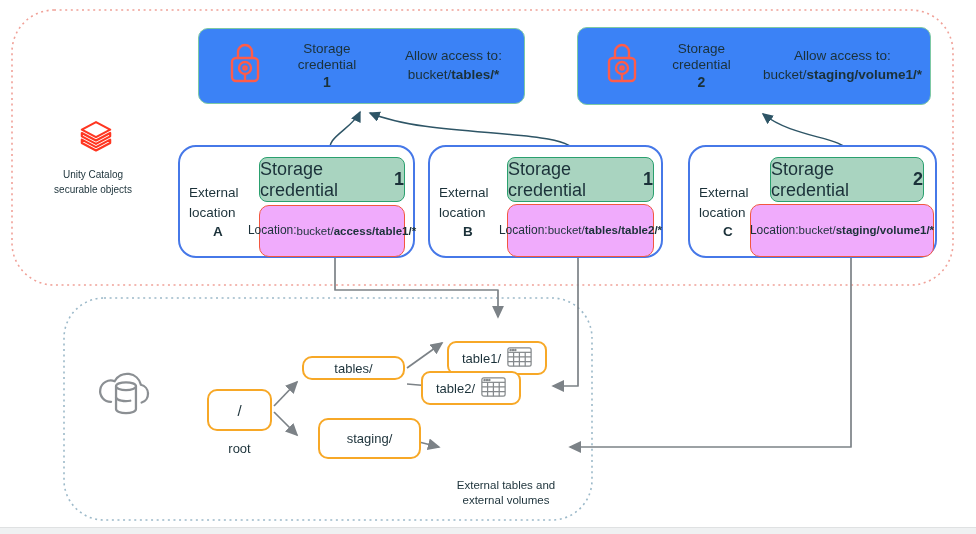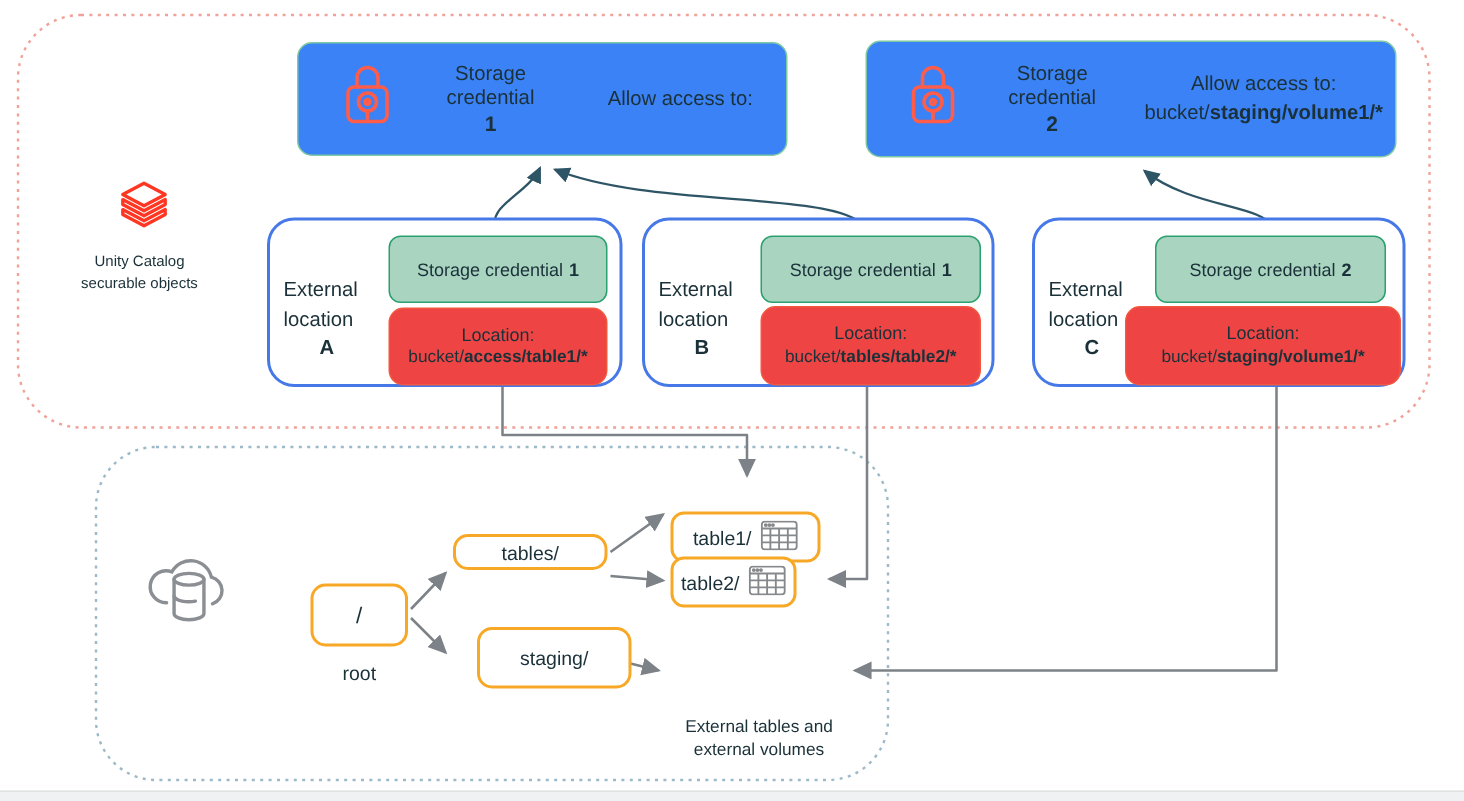--- a/index.html
+++ b/index.html
@@ -20,44 +20,44 @@
   
   .extloc{background:#fff;border:2px solid #4678e8;border-radius:18px;}
   .loc-a{left:178px;top:145px;width:237px;height:113px;}
   .loc-b{left:428px;top:145px;width:235px;height:113px;}
   .loc-c{left:688px;top:145px;width:249px;height:113px;}
   .loc-label{position:absolute;left:9px;top:36px;font-size:13.5px;line-height:1.45;}
   .loc-letter{font-weight:bold;margin-left:24px;}
   .pill{position:absolute;box-sizing:border-box;display:flex;align-items:center;
         justify-content:center;}
   .green-pill{background:#a9d4c0;border:1.5px solid #2aa06e;border-radius:8px;
-              font-size:12px;}
+              font-size:18px;}
   .green-pill b{margin-left:4px;}
-  .orange-pill{background:#ef4444;border:1.5px solid #f2573f;border-radius:10px;
-               flex-direction:column;font-size:12px;line-height:1.3;text-align:center;}
+  .orange-pill{background:#f0abfc;border:1.5px solid #f2573f;border-radius:10px;
+               font-size:12px;line-height:1.3;text-align:center;}
   .orange-pill .path{font-size:11.5px;}
   .ga{left:79px;top:10px;width:146px;height:45px;}
   .oa{left:79px;top:58px;width:146px;height:52px;}
   .gb{left:77px;top:10px;width:147px;height:45px;}
   .ob{left:77px;top:57px;width:147px;height:53px;}
   .gc{left:80px;top:10px;width:154px;height:45px;}
   .oc{left:60px;top:57px;width:184px;height:53px;}
 
   
   .side-label{text-align:center;font-size:10px;line-height:1.45;}
 
   
   .amber{background:#fff;border:2px solid #f7a827;border-radius:10px;
          display:flex;align-items:center;justify-content:center;font-size:13px;}
   .leaf{border-width:2.5px;border-radius:9px;gap:6px;}
   .root-box{left:207px;top:389px;width:65px;height:42px;font-size:15px;}
   .tables-box{left:302px;top:356px;width:103px;height:24px;}
   .staging-box{left:302px;top:418px;width:103px;height:41px;margin-left:16px;}
   .table1-box{left:447px;top:341px;width:100px;height:34px;}
-  .table2-box{left:447px;top:371px;width:84px;height:34px;}
+  .table2-box{left:421px;top:371px;width:100px;height:34px;}
   .volume1-box{left:445px;top:430px;width:118px;height:38px;}
   .small-caption{font-size:11.5px;line-height:1.3;text-align:center;color:#1b3139;}
   .root-caption{left:207px;top:441px;width:65px;text-align:center;font-size:13px;}
 
   .bottom-band{left:0;top:527px;width:976px;height:7px;background:#eff1f2;
                border-top:1px solid #dfe1e2;z-index:1;}
 </style>
 </head>
 <body>
 
@@ -113,20 +113,21 @@
         <path d="M18,32 V37"></path>
       </svg>
     </span>
     <div class="cred-title">
       <div>Storage</div>
       <div>credential</div>
       <b>1</b>
     </div>
     <div class="allow">
       <div>Allow access to:</div>
+      <div><span>bucket/</span><b>tables/*</b></div>
     </div>
   </div>
 
   <div class="abs cred-top cred2">
     <span>
       <svg width="36" height="46" viewBox="0 0 36 44" fill="none" stroke="#ff5c49" stroke-width="2.4" stroke-linecap="round">
         <path d="M11,16 V10 a7,7 0 0 1 14,0 V16"></path>
         <rect x="5" y="16" width="26" height="23" rx="4"></rect>
         <circle cx="18" cy="26" r="6"></circle>
         <circle cx="18" cy="26" r="1.6"></circle>

